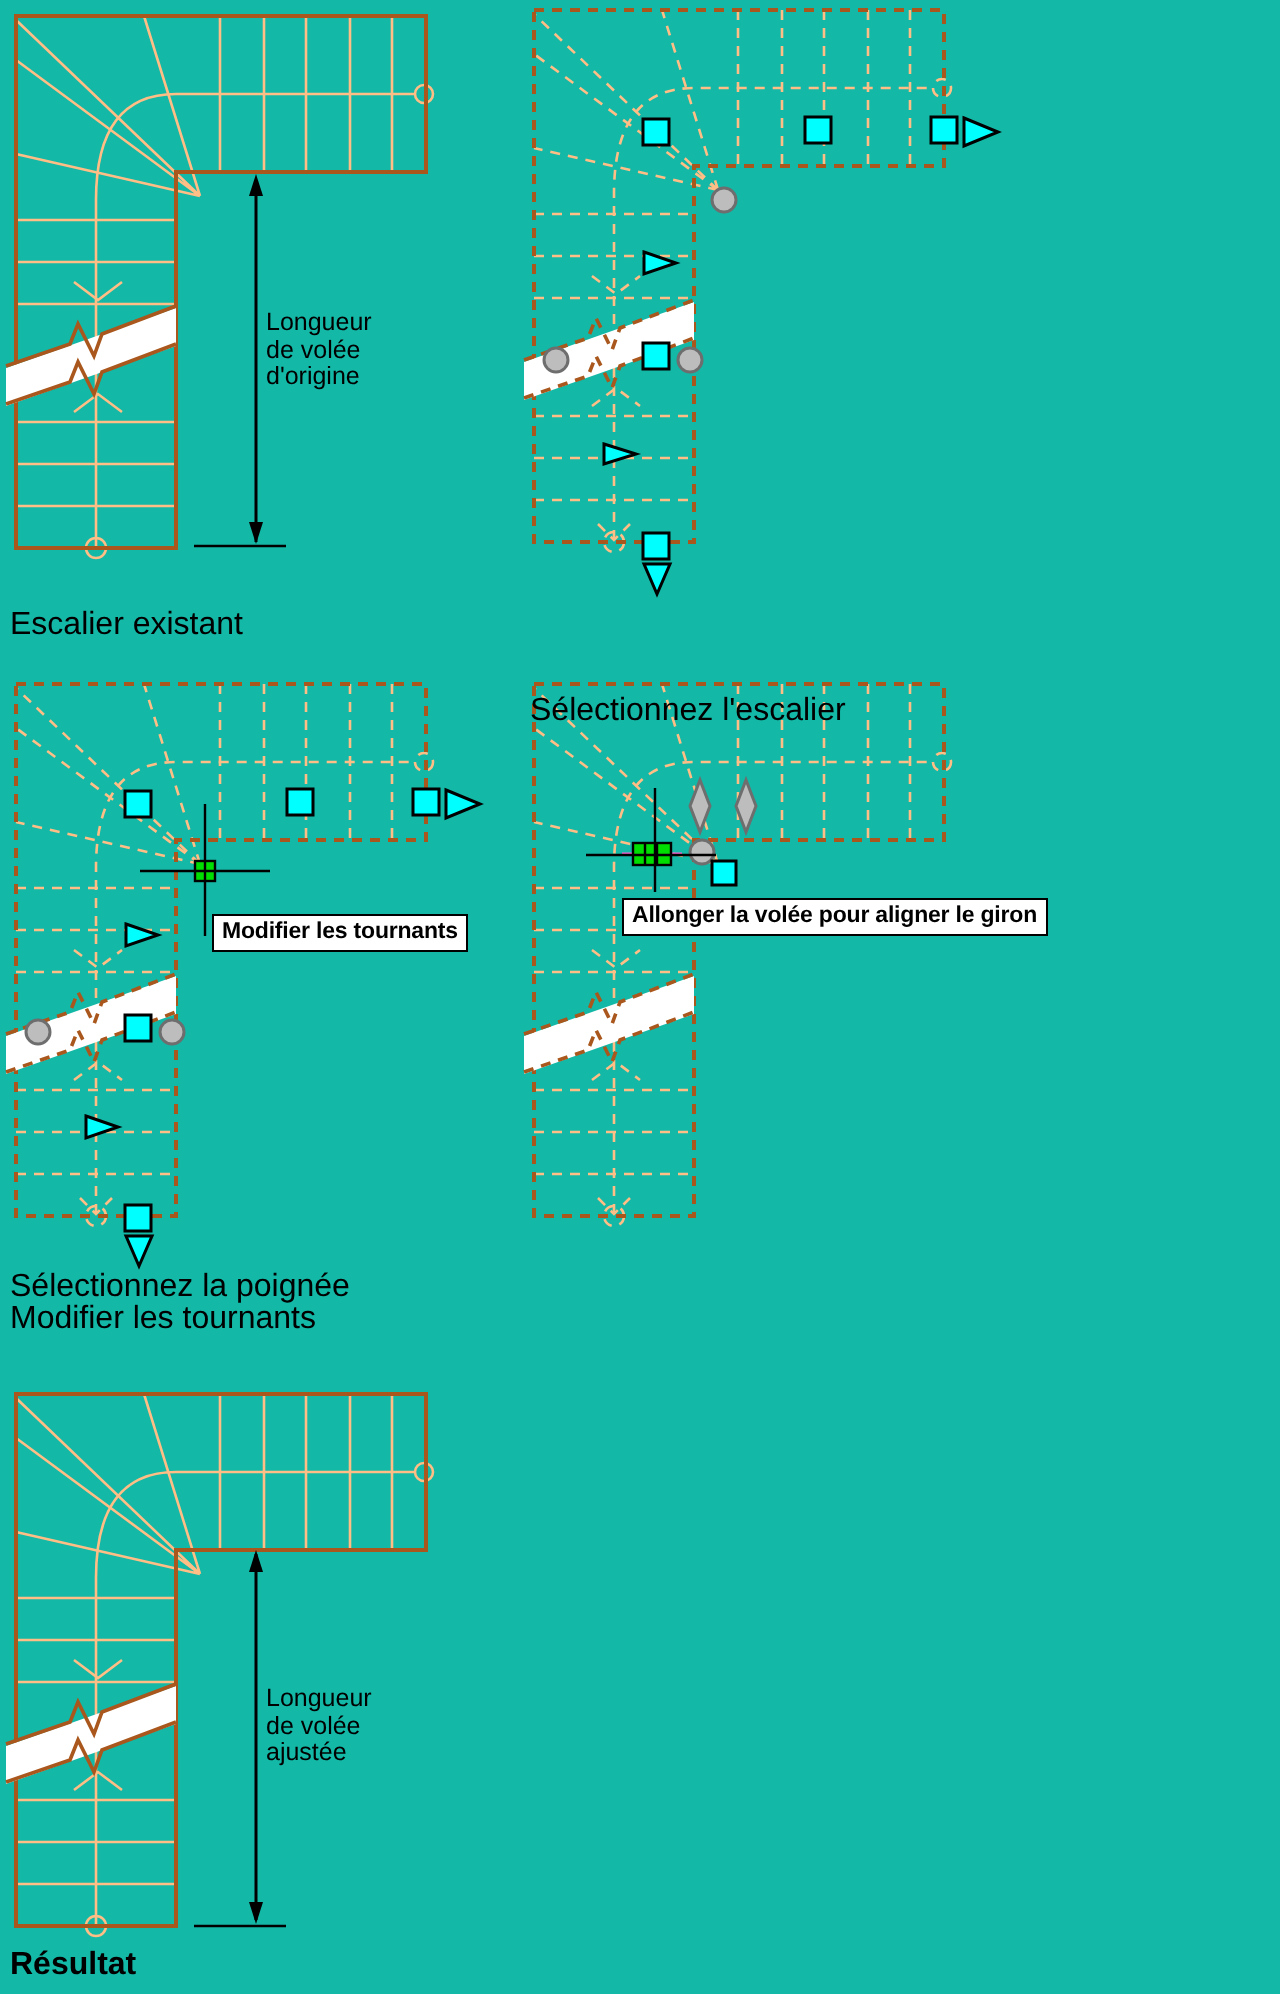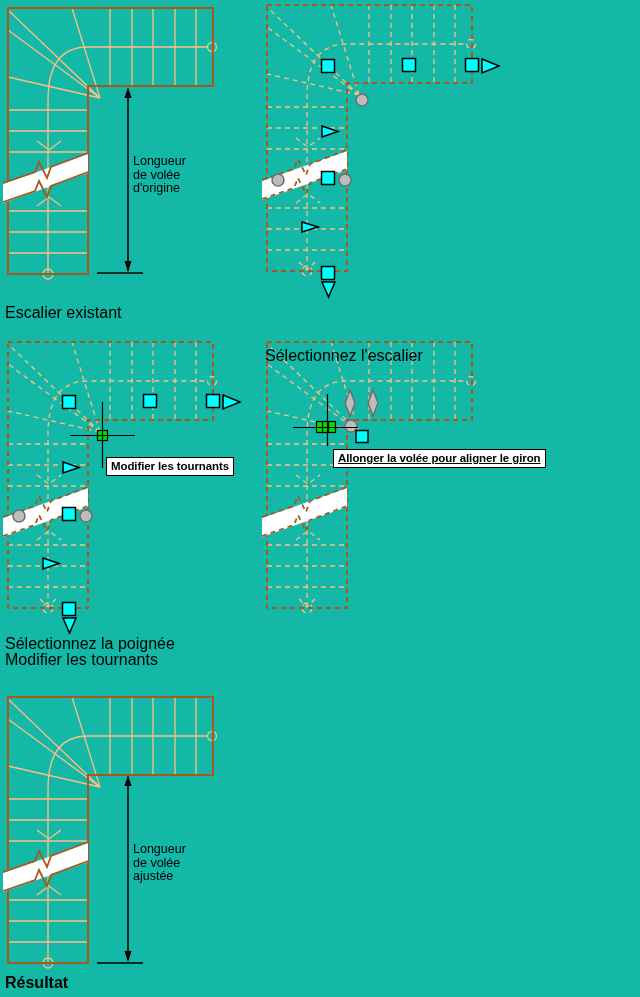--- a/index.html
+++ b/index.html
@@ -145,21 +145,21 @@
   <div>de volée</div>
   <div>d'origine</div>
 </div>
 <div class="txt dim-label" style="left:133px;top:843px;">
   <div>Longueur</div>
   <div>de volée</div>
   <div>ajustée</div>
 </div>
 
 <div class="tooltip" style="left:106px;top:457px;">Modifier les tournants</div>
-<div class="tooltip" style="left:333px;top:449px;text-decoration:underline;">Allonger la volée pour aligner le giron</div>
+<div class="tooltip" style="left:311px;top:449px;">Allonger la volée pour aligner le giron</div>
 
 <div class="txt caption" style="left:5px;top:305px;">Escalier existant</div>
 <div class="txt caption" style="left:265px;top:305px;margin-top:43px;">Sélectionnez l'escalier</div>
 <div class="txt caption" style="left:5px;top:636px;">
   <div>Sélectionnez la poignée</div>
   <div>Modifier les tournants</div>
 </div>
 <div class="txt caption" style="left:265px;top:636px;">
 </div>
 <div class="txt caption" style="left:5px;top:975px;font-weight:bold;">Résultat</div>

